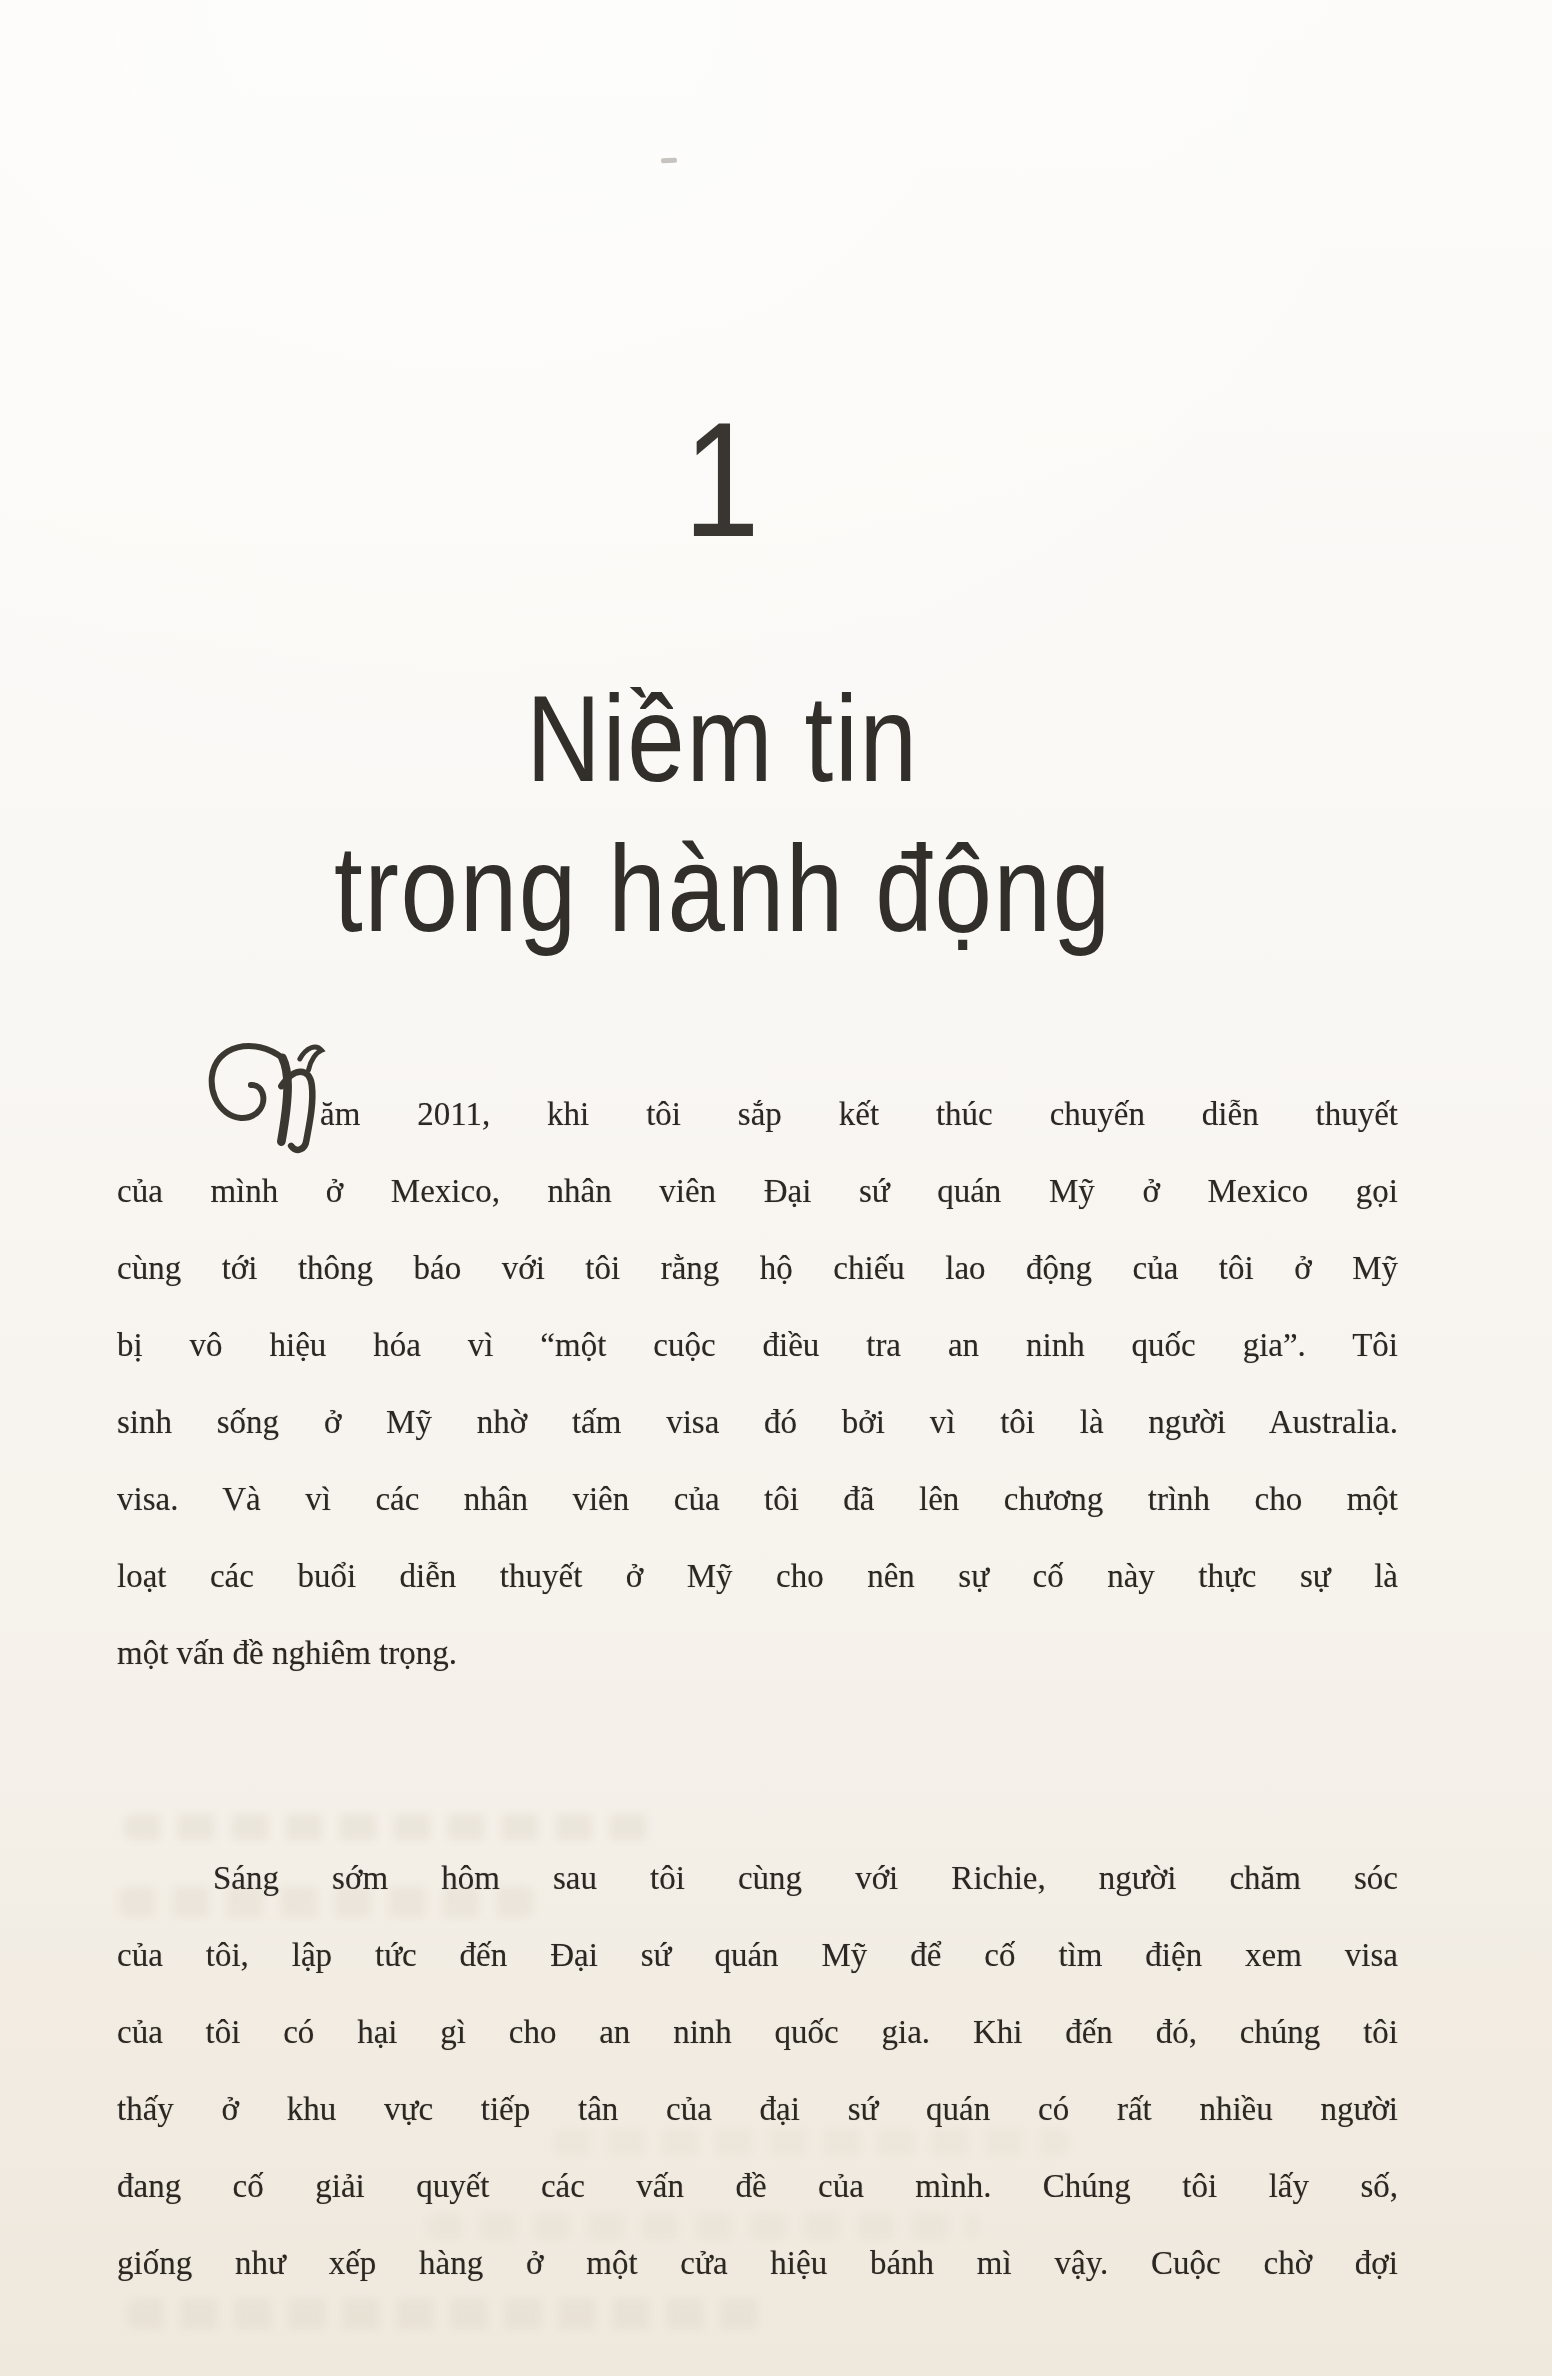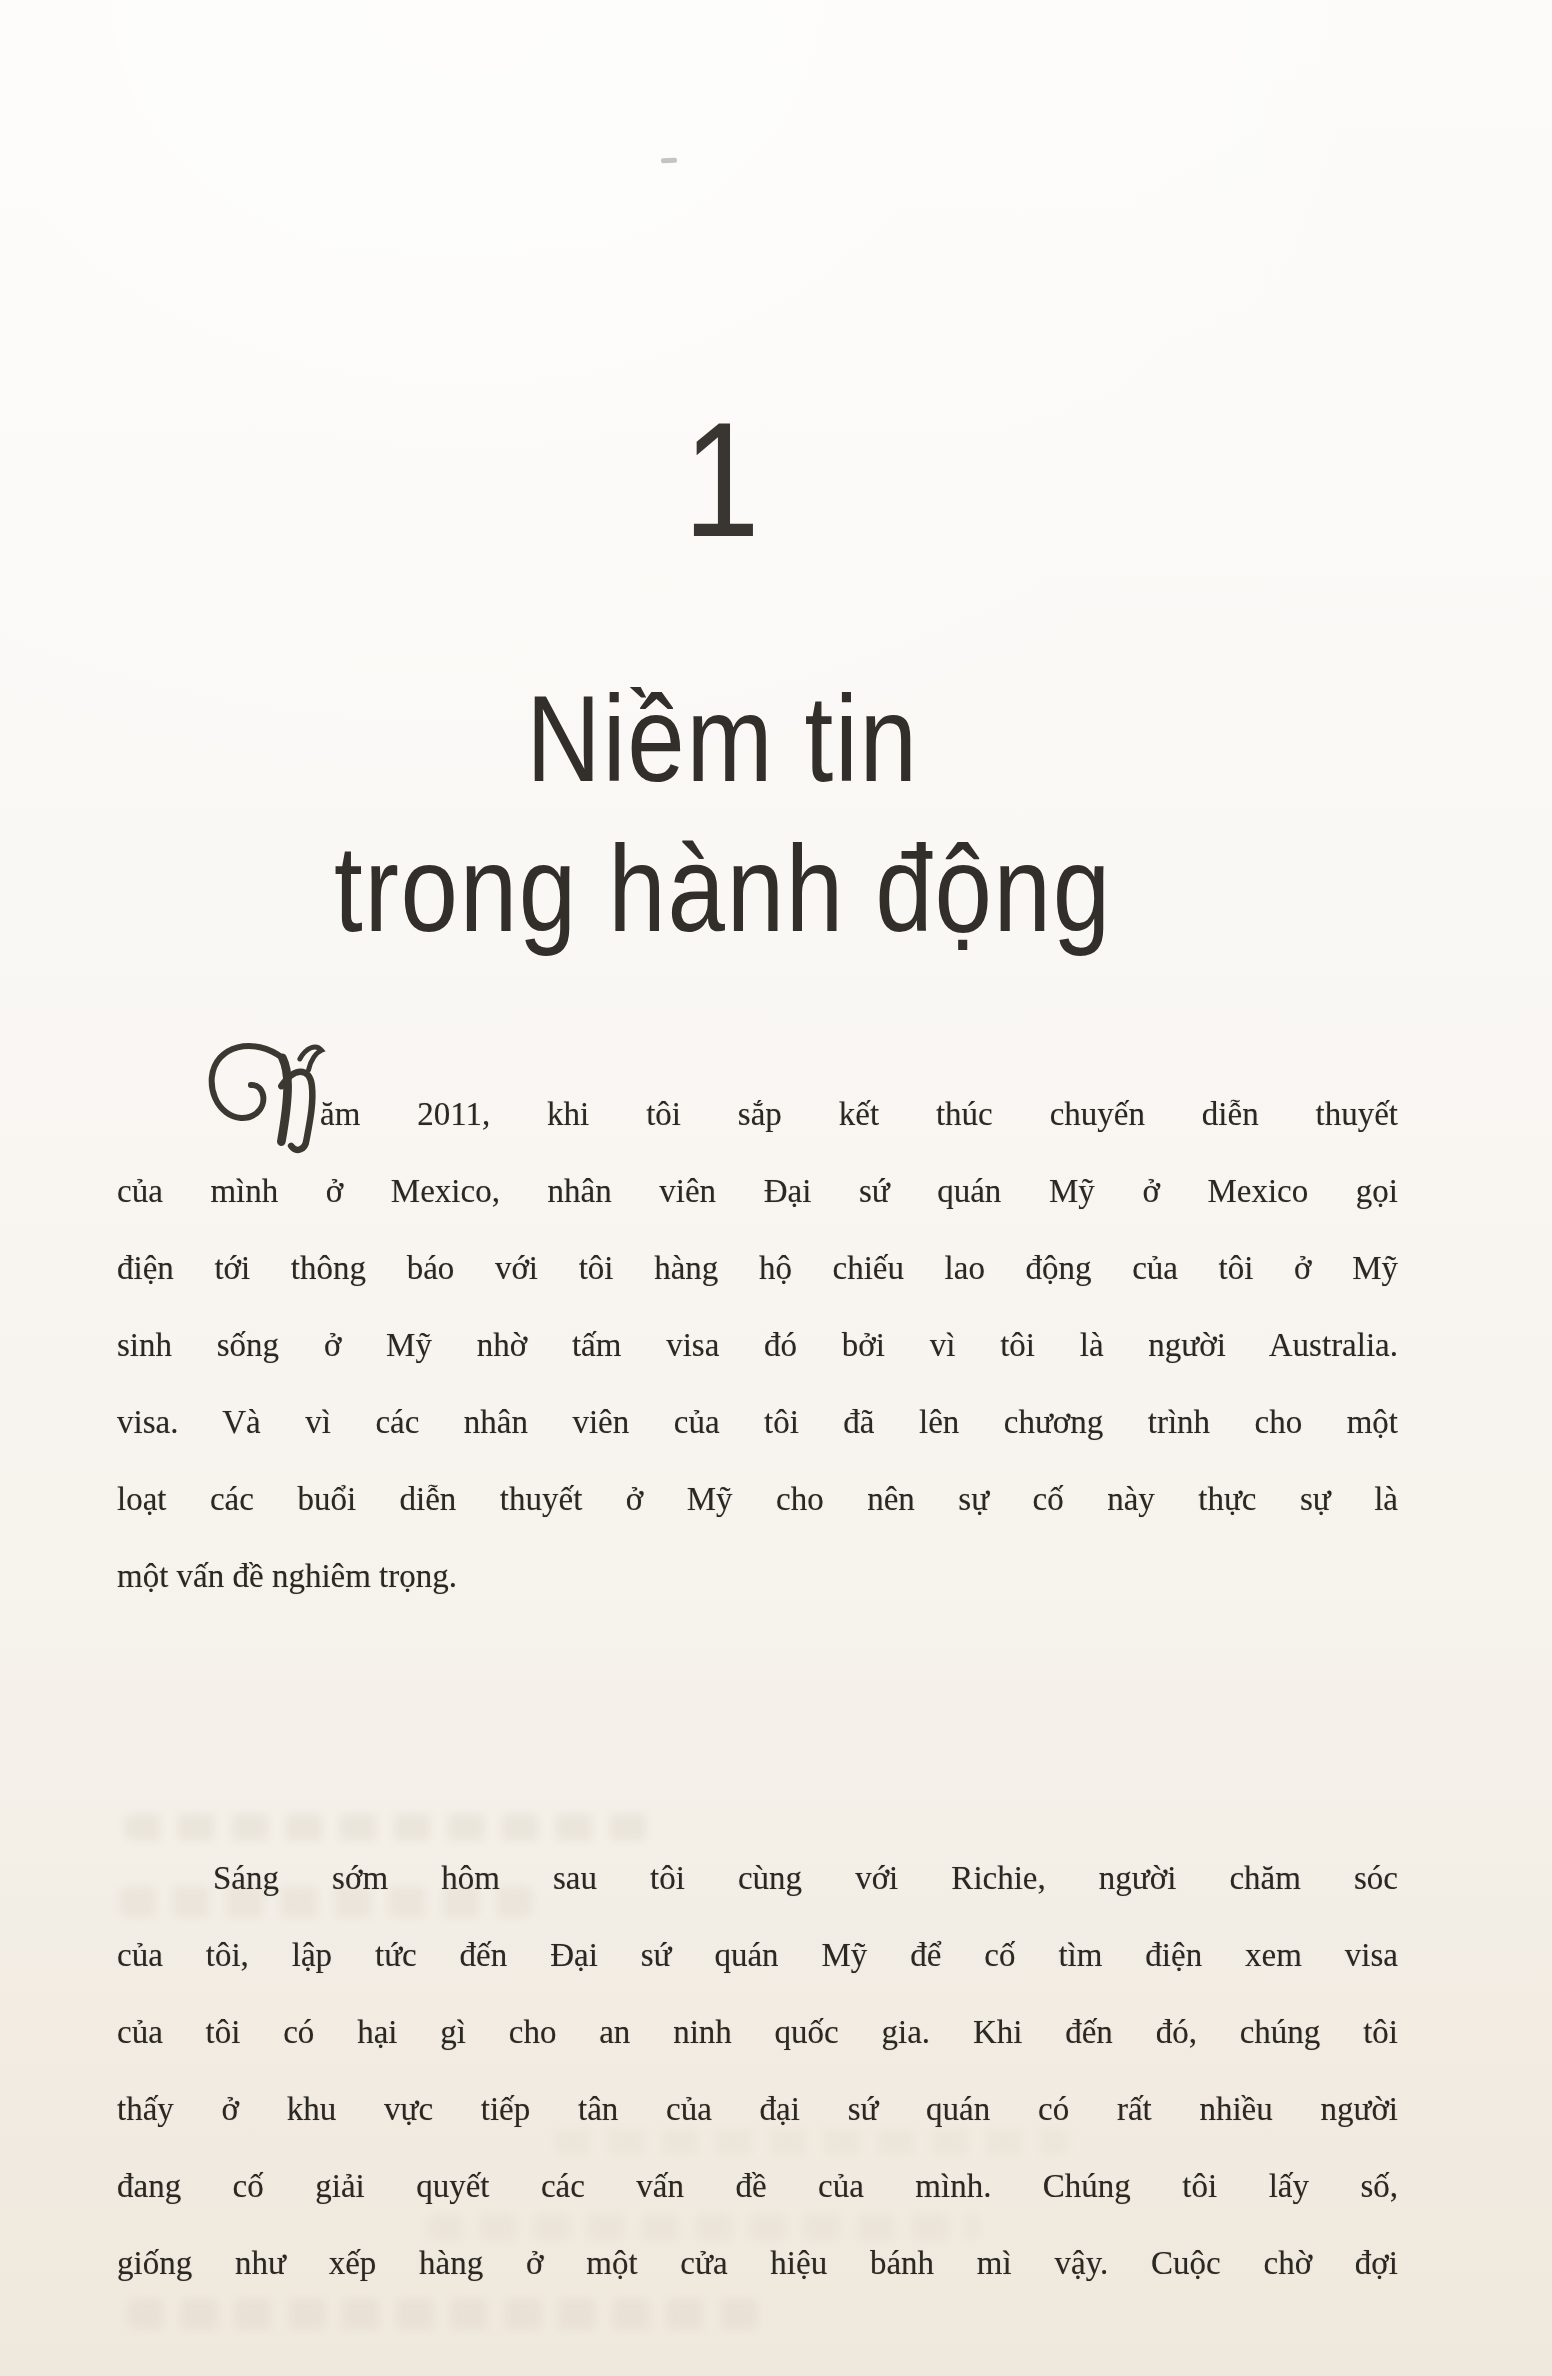--- a/index.html
+++ b/index.html
@@ -99,21 +99,22 @@
       <path d="M 74 22 C 48 2 12 10 9 40 C 7 68 32 86 50 73 C 61 64 57 46 45 47" stroke-width="5.5"></path>
       <path d="M 74 22 C 80 34 81 54 73 99" stroke-width="8"></path>
       <path d="M 73 48 C 85 30 99 31 101 47 C 103 63 99 82 96 98 C 95 106 87 110 82 103" stroke-width="6"></path>
       <path d="M 90 23 C 96 12 105 9 110 15 C 105 17 100 24 98 33" stroke-width="4.5"></path>
     </svg>
   </div>
 
   <div class="bodytext p1">
     <div class="line indent-dropcap">ăm 2011, khi tôi sắp kết thúc chuyến diễn thuyết</div>
     <div class="line">của mình ở Mexico, nhân viên Đại sứ quán Mỹ ở Mexico gọi</div>
-    <div class="line">điện tới thông báo với tôi hàng hộ chiếu lao động của tôi ở Mỹ</div>
+    <div class="line">cùng tới thông báo với tôi rằng hộ chiếu lao động của tôi ở Mỹ</div>
+    <div class="line">bị vô hiệu hóa vì “một cuộc điều tra an ninh quốc gia”. Tôi</div>
     <div class="line">sinh sống ở Mỹ nhờ tấm visa đó bởi vì tôi là người Australia.</div>
     <div class="line">visa. Và vì các nhân viên của tôi đã lên chương trình cho một</div>
     <div class="line">loạt các buổi diễn thuyết ở Mỹ cho nên sự cố này thực sự là</div>
     <div class="line lastline">một vấn đề nghiêm trọng.</div>
   </div>
 
   <div class="bodytext p2">
     <div class="line indent-para">Sáng sớm hôm sau tôi cùng với Richie, người chăm sóc</div>
     <div class="line">của tôi, lập tức đến Đại sứ quán Mỹ để cố tìm điện xem visa</div>
     <div class="line">của tôi có hại gì cho an ninh quốc gia. Khi đến đó, chúng tôi</div>

